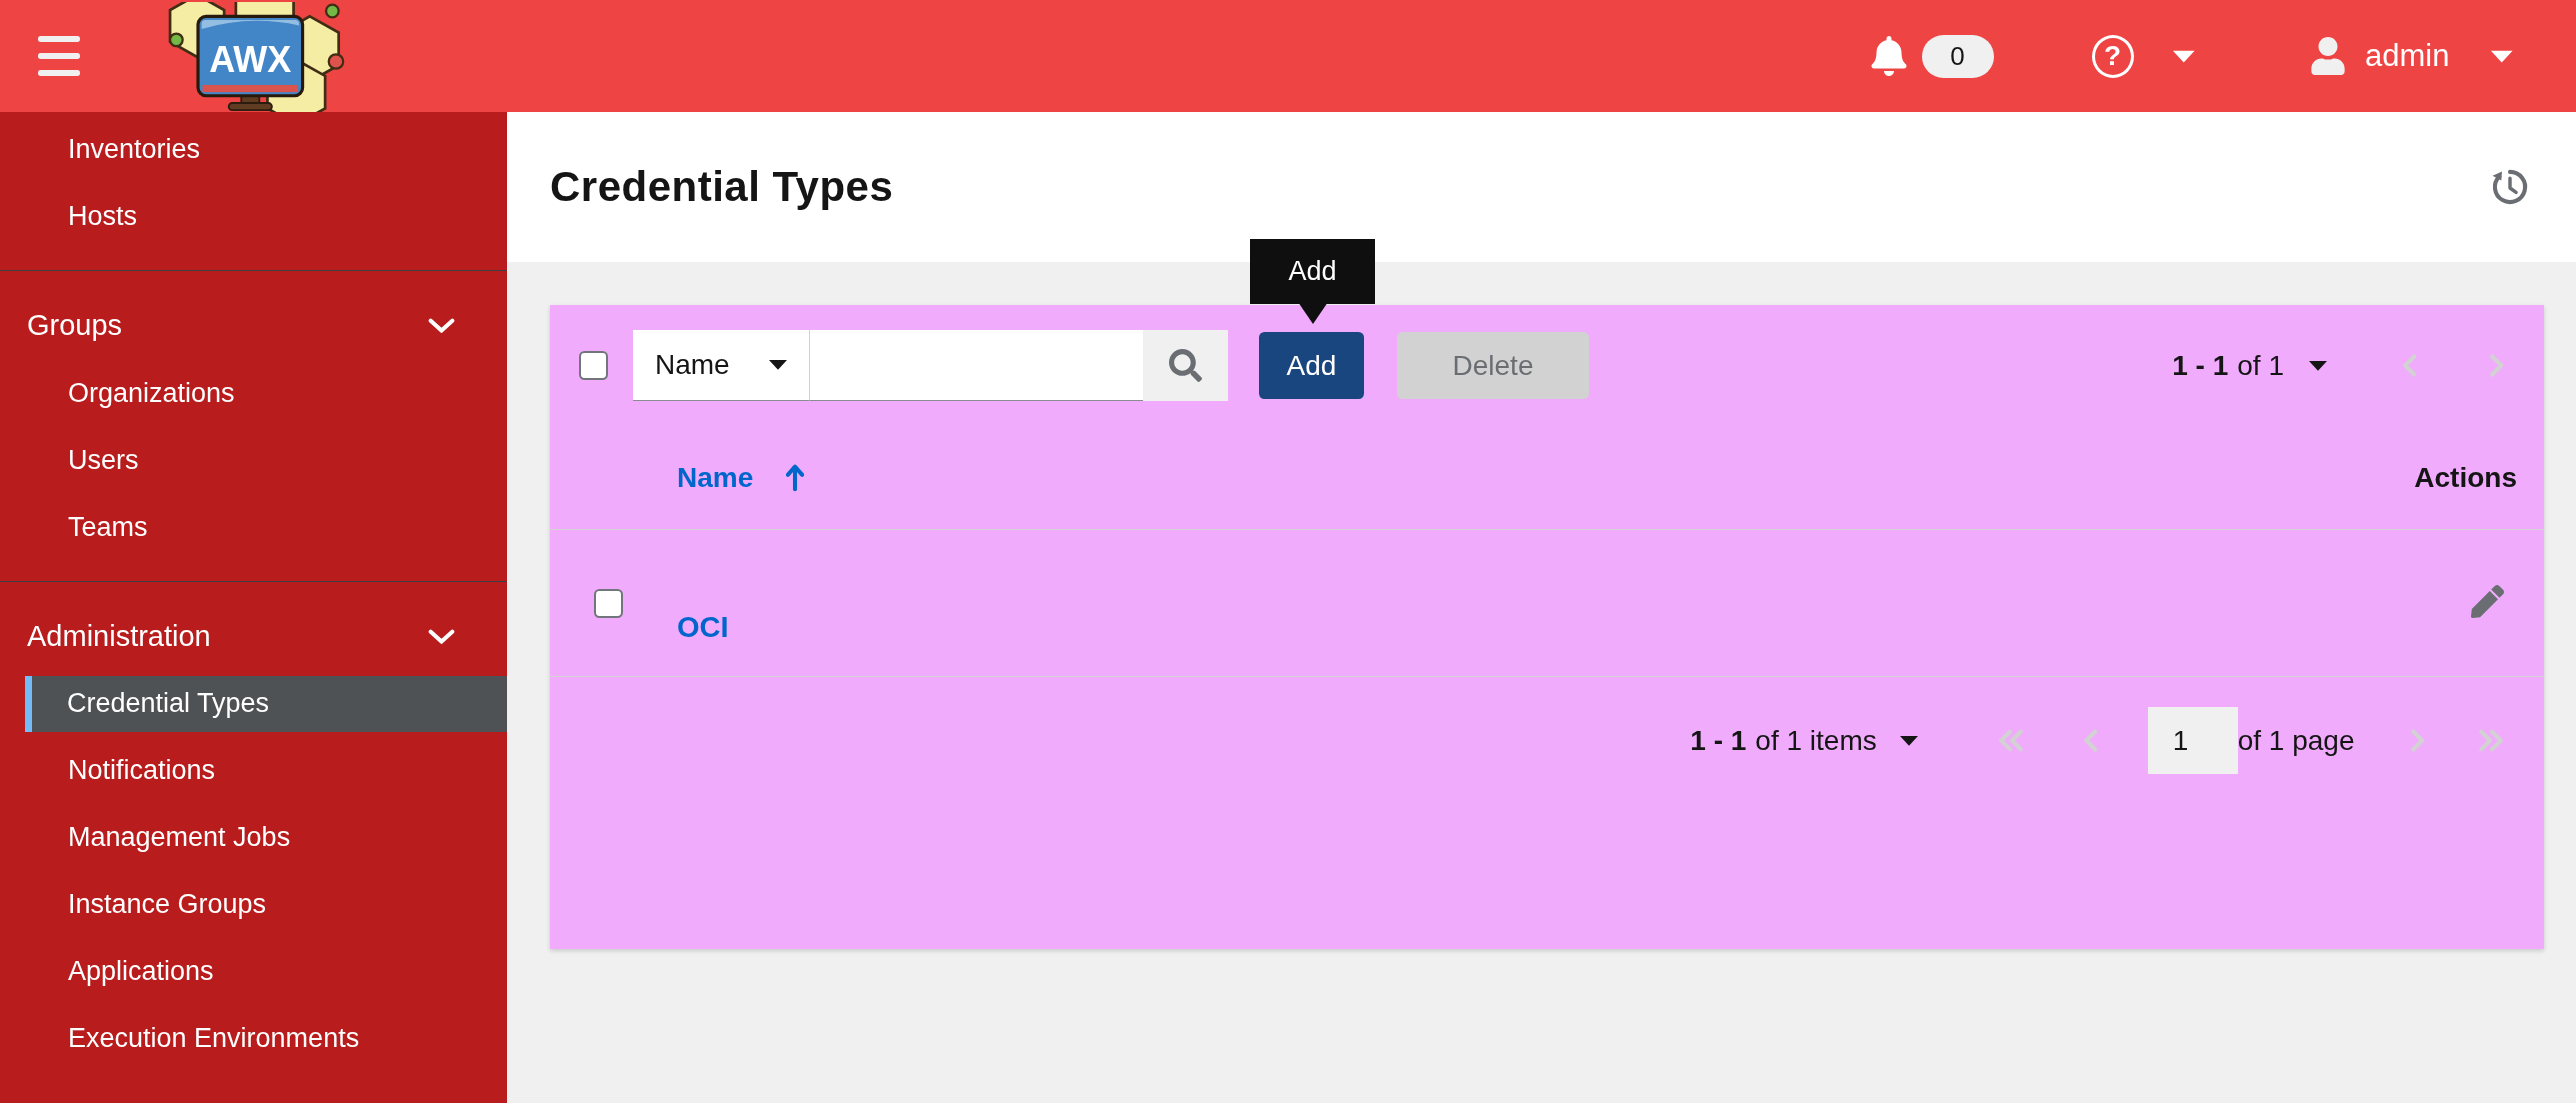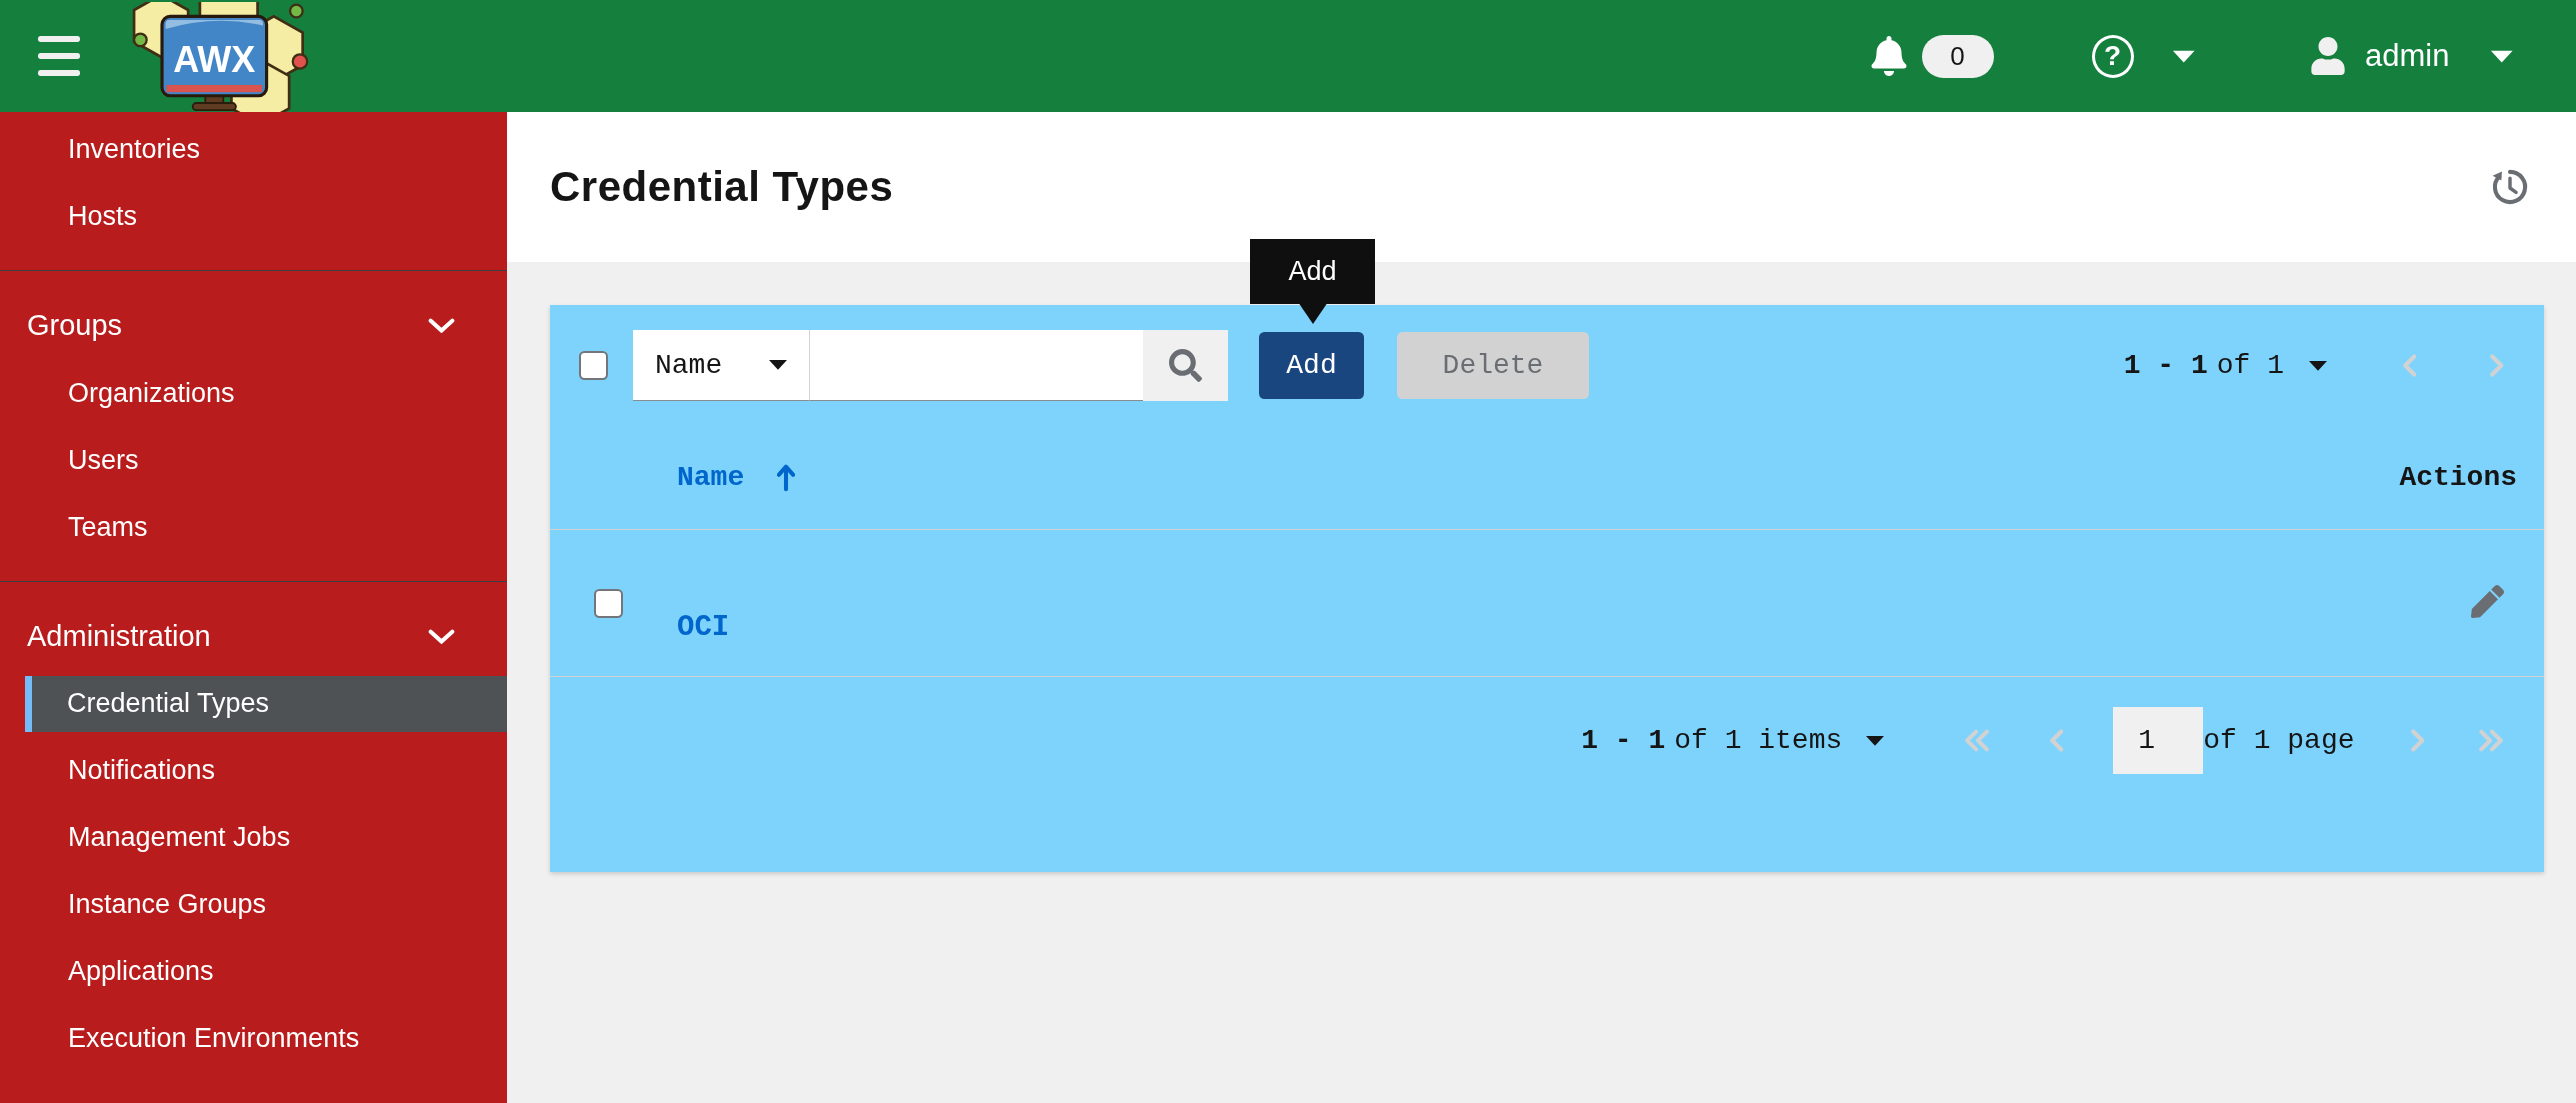--- a/index.html
+++ b/index.html
@@ -4,22 +4,23 @@
 <style>
   * { box-sizing: border-box; }
   html,body { margin:0; padding:0; }
   body {
     width:2576px; height:1103px; overflow:hidden; position:relative;
     background:#f0f0f0; font-family:"Liberation Sans", sans-serif; color:#151515;
   }
   
   .navbar {
     position:absolute; top:0; left:0; width:2576px; height:112px;
-    background:#15803d; display:flex; align-items:center; z-index:20;
+    background:#ef4444; display:flex; align-items:center; z-index:20;
     padding:0 63px 0 38px;
+    gap:36px;
   }
   .hamburger { background:none; border:none; display:flex; flex-direction:column; gap:11px; padding:0; margin-right:31px; cursor:pointer; }
   .hamburger span { display:block; width:42px; height:6.3px; background:#f0f0f0; border-radius:2.7px; }
   .logo { width:203px; height:110px; margin-top:1.8px; cursor:pointer; }
   .nav-right { margin-left:auto; display:flex; align-items:center; }
   .notif { display:flex; align-items:center; gap:14.5px; margin-right:98px; cursor:pointer; }
   .badge {
     background:#f0f0f0; color:#151515; border-radius:23.5px; min-width:72px; height:43px;
     display:flex; align-items:center; justify-content:center; font-size:26px; padding:0 18px;
   }
@@ -59,21 +60,21 @@
   .tooltip {
     position:absolute; top:-23.5px; left:743px; z-index:30;
     background:#0f0f0f; color:#fff; font-size:27px; width:125px; height:65px;
     display:flex; align-items:center; justify-content:center;
   }
   .tooltip-arrow {
     position:absolute; top:63px; left:48px; width:0; height:0;
     border-left:15.4px solid transparent; border-right:15.4px solid transparent; border-top:22px solid #0f0f0f;
   }
   
-  .card { background:#7dd3fc; width:1994px; height:567px; box-shadow:0 1.8px 4.5px rgba(3,3,3,0.16); position:relative;font-family:Liberation Mono, monospace; }
+  .card { background:#f0abfc; width:1994px; height:644px; box-shadow:0 1.8px 4.5px rgba(3,3,3,0.16); position:relative; }
   .toolbar { height:121px; display:flex; align-items:center; padding:0 36px 0 29px; }
   .cb { width:29px; height:29px; border:2.7px solid #72767b; border-radius:5.4px; background:#fff; cursor:pointer; flex:none; }
   .filter-select {
     margin-left:25px; width:177px; height:71px; background:#fff;
     border-bottom:1.8px solid #8a8d90; border-right:0.9px solid #d2d2d2;
     display:flex; align-items:center; justify-content:space-between;
     padding:0 22px; font-size:28px; cursor:pointer; flex:none;
   }
   .search-input {
     width:333px; height:71px; border:none; border-bottom:1.8px solid #8a8d90;

